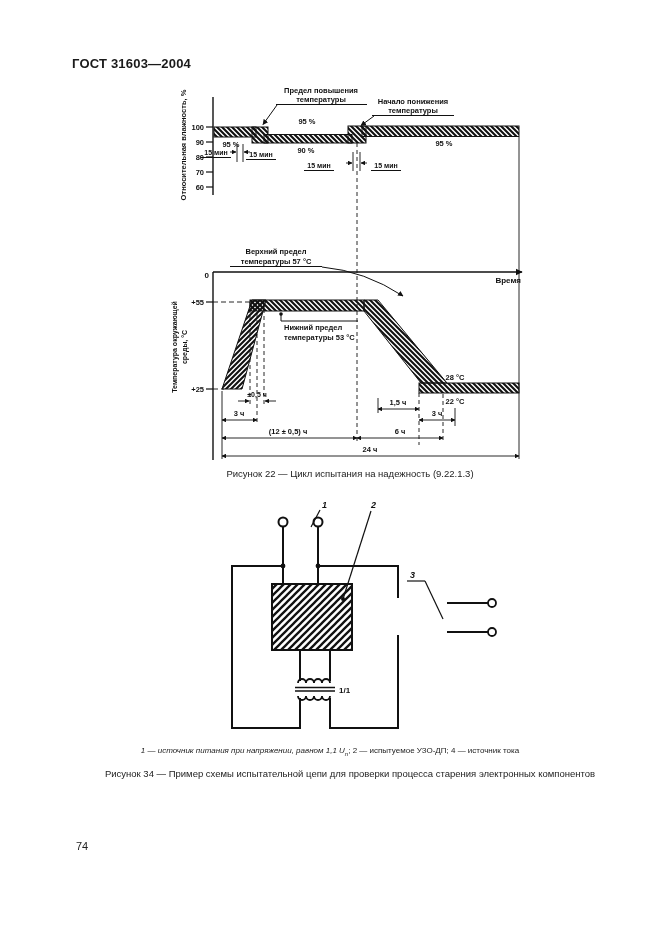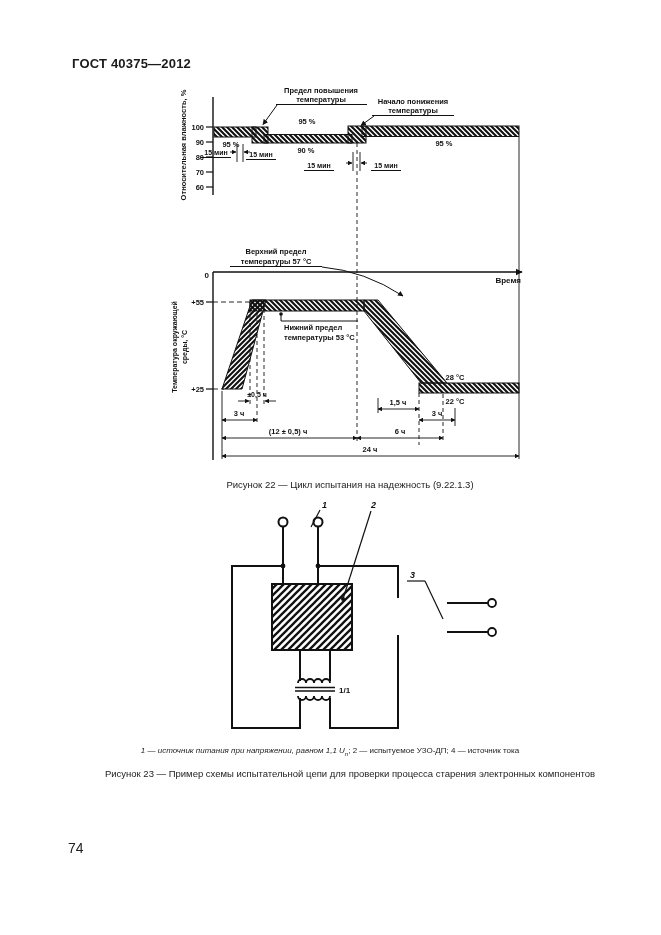--- a/index.html
+++ b/index.html
@@ -4,37 +4,37 @@
 <style>
   html,body{margin:0;padding:0;}
   body{
     width:661px;height:935px;background:#ffffff;position:relative;
     font-family:"Liberation Sans", sans-serif;color:#1a1a1a;overflow:hidden;
   }
   .doc-header{position:absolute;left:72px;top:56px;font-size:13px;font-weight:bold;letter-spacing:.2px;}
   .fig22-svg{position:absolute;left:168px;top:80px;}
   .fig23-svg{position:absolute;left:215px;top:492px;}
   .caption{position:absolute;left:50px;width:600px;text-align:center;font-size:9.5px;color:#222;}
-  .caption-22{top:468px;margin-top:11px;}
+  .caption-22{top:468px;}
   .caption-23{top:768px;}
   .footnote{position:absolute;left:40px;width:580px;top:746px;text-align:center;font-size:8px;color:#222;}
   .footnote i{font-style:italic;}
   .footnote sub{font-size:6px;}
-  .page-number{position:absolute;left:68px;top:840px;font-size:14px;color:#222;}
+  .page-number{position:absolute;left:76px;top:840px;font-size:11px;color:#222;}
   svg text{font-family:"Liberation Sans", sans-serif;fill:#111;font-weight:700;}
   .t75{font-size:7.5px;}
   .t7{font-size:7px;}
   .t8{font-size:8px;}
   .t9{font-size:9px;}
   .ital{font-style:italic;}
 </style>
 </head>
 <body>
 
-<div class="doc-header">ГОСТ 40375—2012</div>
+<div class="doc-header">ГОСТ 31603—2004</div>
 
 <svg class="fig22-svg" width="372" height="382" viewBox="168 80 372 382" xmlns="http://www.w3.org/2000/svg">
   <defs>
     <pattern id="hA" patternUnits="userSpaceOnUse" width="5" height="5">
       <path d="M-1,4 l2,2 M0,0 l5,5 M4,-1 l2,2" stroke="#111" stroke-width="2.1"></path>
     </pattern>
     <pattern id="hB" patternUnits="userSpaceOnUse" width="5" height="5">
       <path d="M-1,1 l2,-2 M0,5 l5,-5 M4,6 l2,-2" stroke="#111" stroke-width="2.1"></path>
     </pattern>
     <marker id="ah" viewBox="0 0 10 10" refX="9" refY="5" markerWidth="5.5" markerHeight="5.5" orient="auto-start-reverse">
@@ -232,15 +232,15 @@
     <line x1="371" y1="511" x2="343" y2="599" stroke="#111" stroke-width="1.2"></line>
     <circle cx="343" cy="599" r="2" fill="#111"></circle>
     <text class="t9 ital" x="410" y="578">3</text>
     <line x1="407" y1="581" x2="425" y2="581" stroke="#111" stroke-width="1.2"></line>
     <line x1="425" y1="581" x2="443" y2="619" stroke="#111" stroke-width="1.2"></line>
   </g>
 </svg>
 
 <div class="footnote"><i><span>1 — источник питания при напряжении, равном 1,1 </span><span>U</span><sub>n</sub></i><span style="font-style:normal">; 2 — испытуемое УЗО-ДП; 4 — источник тока</span></div>
 
-<div class="caption caption-23">Рисунок 23 — Пример схемы испытательной цепи для проверки процесса старения электронных компонентов</div>
+<div class="caption caption-23">Рисунок 34 — Пример схемы испытательной цепи для проверки процесса старения электронных компонентов</div>
 
 <div class="page-number">74</div>
 
 </body></html>

